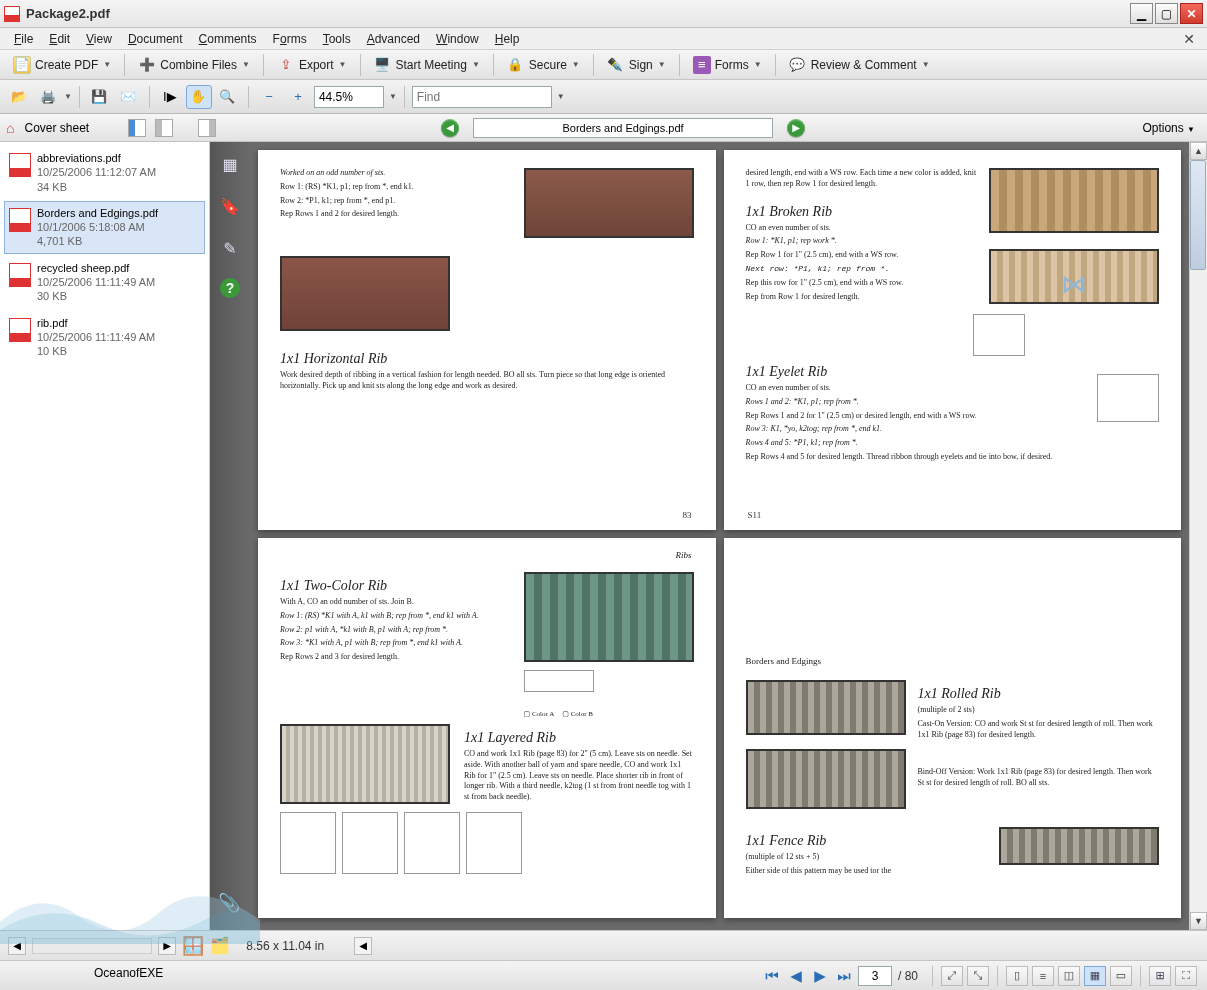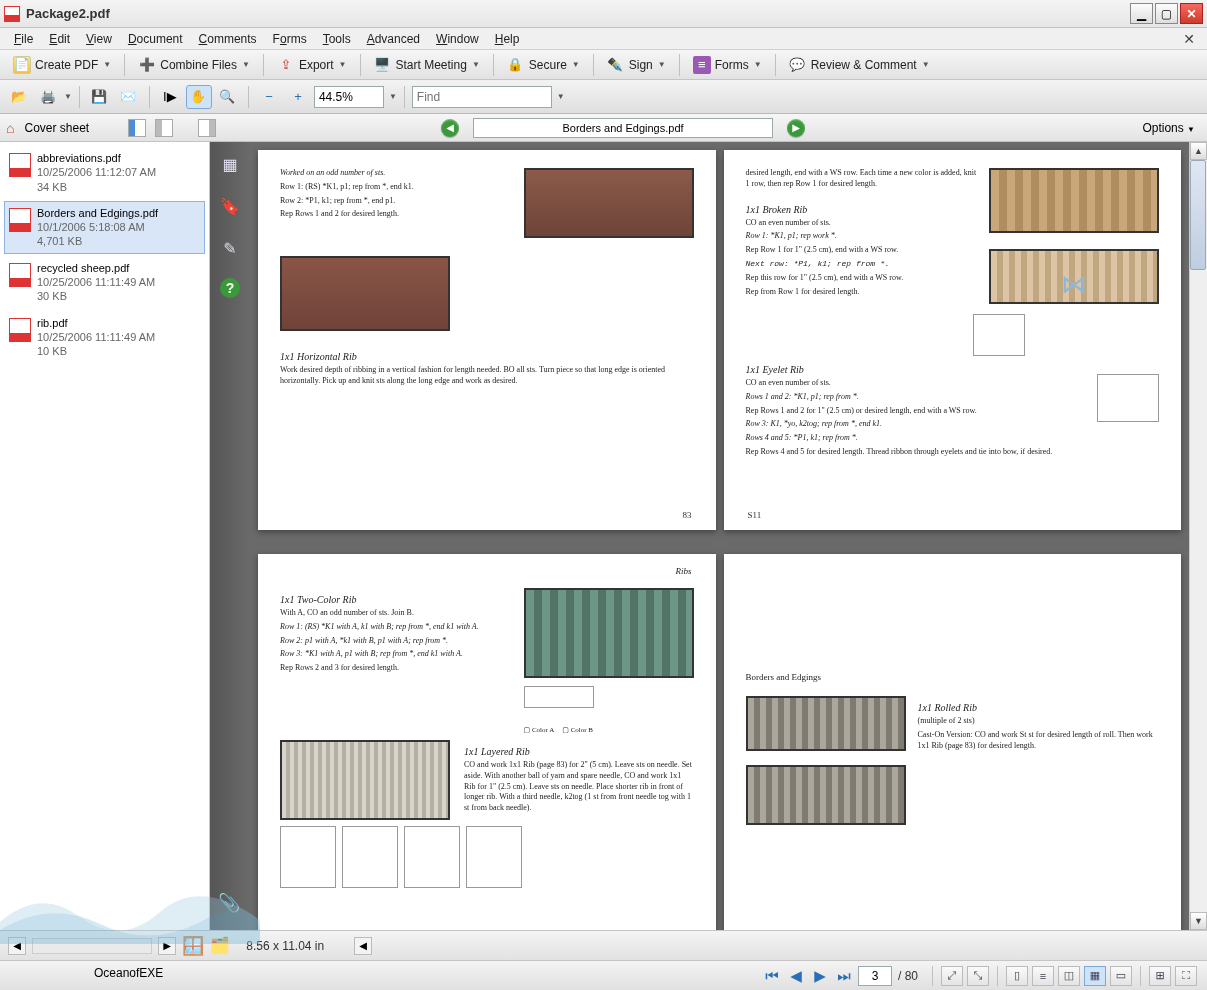--- a/index.html
+++ b/index.html
@@ -55,24 +55,24 @@
 .file-ico::after { content:""; position:absolute; bottom:0; left:0; right:0; height:8px; background:#d33; }
 .file-meta { font-size:11px; line-height:1.3; }
 .file-meta .fname { color:#000; }
 .file-meta .fdate, .file-meta .fsize { color:#666; }
 
 .sidebar-tools { width:40px; background:linear-gradient(90deg,#555,#6a6a6a); display:flex; flex-direction:column; align-items:center; padding:10px 0; gap:18px; }
 .sidebar-tools .tool { width:24px; height:24px; display:flex; align-items:center; justify-content:center; color:#dde; font-size:16px; cursor:pointer; border-radius:3px; }
 .sidebar-tools .tool.green { background:#3a9a3a; border-radius:50%; color:#fff; font-weight:bold; font-size:14px; width:20px; height:20px; }
 .sidebar-tools .clip { margin-top:auto; margin-bottom:6px; color:#ccc; font-size:18px; }
 
-.doc-viewport { flex:1; background:#6a6a6a; overflow:auto; display:flex; flex-direction:column; padding:8px; gap:24px; position:relative; }
+.doc-viewport { flex:1; background:#6a6a6a; overflow:auto; display:flex; flex-direction:column; padding:8px; gap:8px; position:relative; }
 .page-row { display:flex; gap:8px; }
 .page { background:#fff; flex:1; height:380px; box-shadow:0 2px 6px rgba(0,0,0,.4); padding:18px 22px; font-size:9px; color:#222; font-family: Georgia, serif; position:relative; overflow:hidden; }
-.page .sect-title { font-style:italic; font-size:10px; margin:6px 0 3px; }
+.page .sect-title { font-style:italic; font-size:14px; margin:6px 0 3px; }
 .page .desc { font-size:8px; line-height:1.35; margin-bottom:3px; }
 .page .swatch { border:2px solid #333; display:inline-block; }
 .page .sw1 { width:170px; height:70px; background:linear-gradient(#8b5a4a,#6e4538); }
 .page .sw2 { width:170px; height:75px; background:linear-gradient(#8a5547,#704339); }
 .page .sw3 { width:170px; height:65px; background:repeating-linear-gradient(90deg,#c9a77a 0 8px,#b08d5e 8px 16px); }
 .page .sw4 { width:170px; height:55px; background:repeating-linear-gradient(90deg,#dcc4a4 0 6px,#c0a780 6px 12px); position:relative; }
 .page .bow { position:absolute; top:18px; left:70px; font-size:26px; color:#8fb7d8; }
 .page .sw5 { width:170px; height:90px; background:repeating-linear-gradient(90deg,#6e9688 0 8px,#517465 8px 16px); }
 .page .sw6 { width:170px; height:80px; background:repeating-linear-gradient(90deg,#d8d4ca 0 4px,#b5b0a4 4px 8px); }
 .page .sw7 { width:160px; height:55px; background:repeating-linear-gradient(90deg,#aba79c 0 6px,#7f7b70 6px 12px); }
@@ -386,21 +386,30 @@
           <div>
             <div class="swatch sw7"></div>
             <div style="height:12px;"></div>
             <div class="swatch sw7" style="height:60px;"></div>
           </div>
           <div style="flex:1;">
             <div class="sect-title">1x1   Rolled   Rib</div>
             <div class="desc">(multiple of 2 sts)</div>
             <div class="desc">Cast-On Version: CO and work St st for desired length of roll. Then work 1x1 Rib (page 83) for desired length.</div>
             <div style="height:24px;"></div>
-          </div>
+            <div class="desc">Bind-Off Version: Work 1x1 Rib (page 83) for desired length. Then work St st for desired length of roll. BO all sts.</div>
+          </div>
+        </div>
+        <div style="display:flex; gap:12px; margin-top:16px;">
+          <div style="flex:1;">
+            <div class="sect-title">1x1   Fence   Rib</div>
+            <div class="desc">(multiple of 12 sts + 5)</div>
+            <div class="desc">Either side of this pattern may be used tor the</div>
+          </div>
+          <div class="swatch sw7" style="width:160px;height:38px;"></div>
         </div>
       </div>
     </div>
   </div>
 
   <div class="vscroll">
     <div class="arr">▲</div>
     <div class="track">
         <div class="thumb"></div>
       </div>

